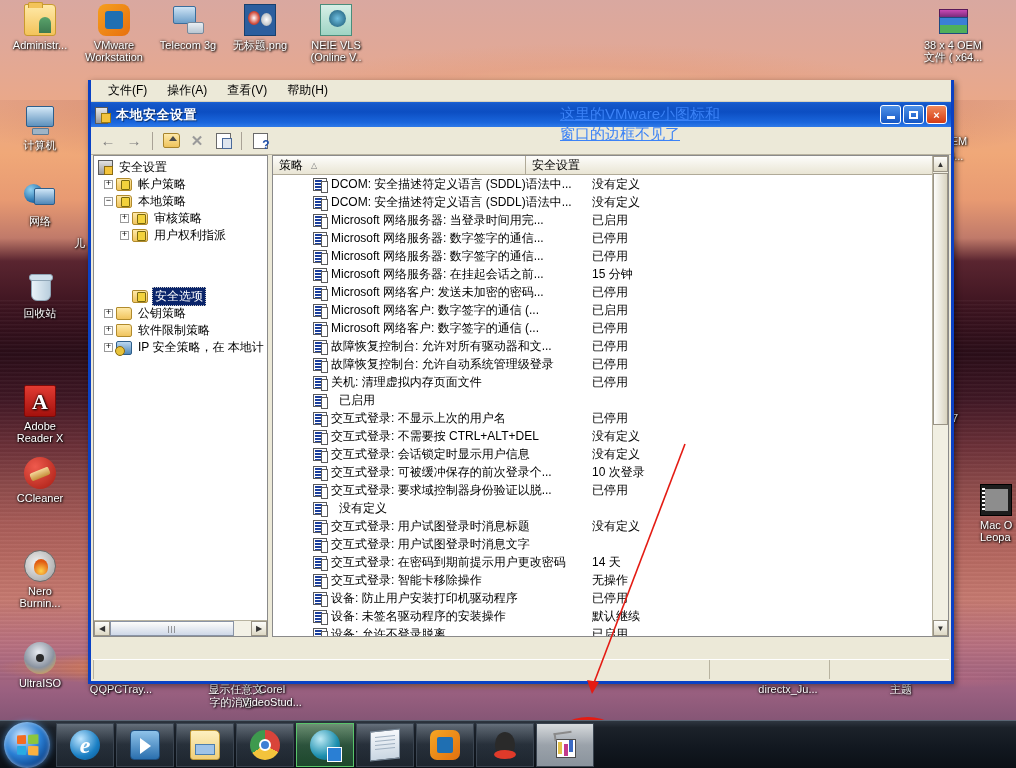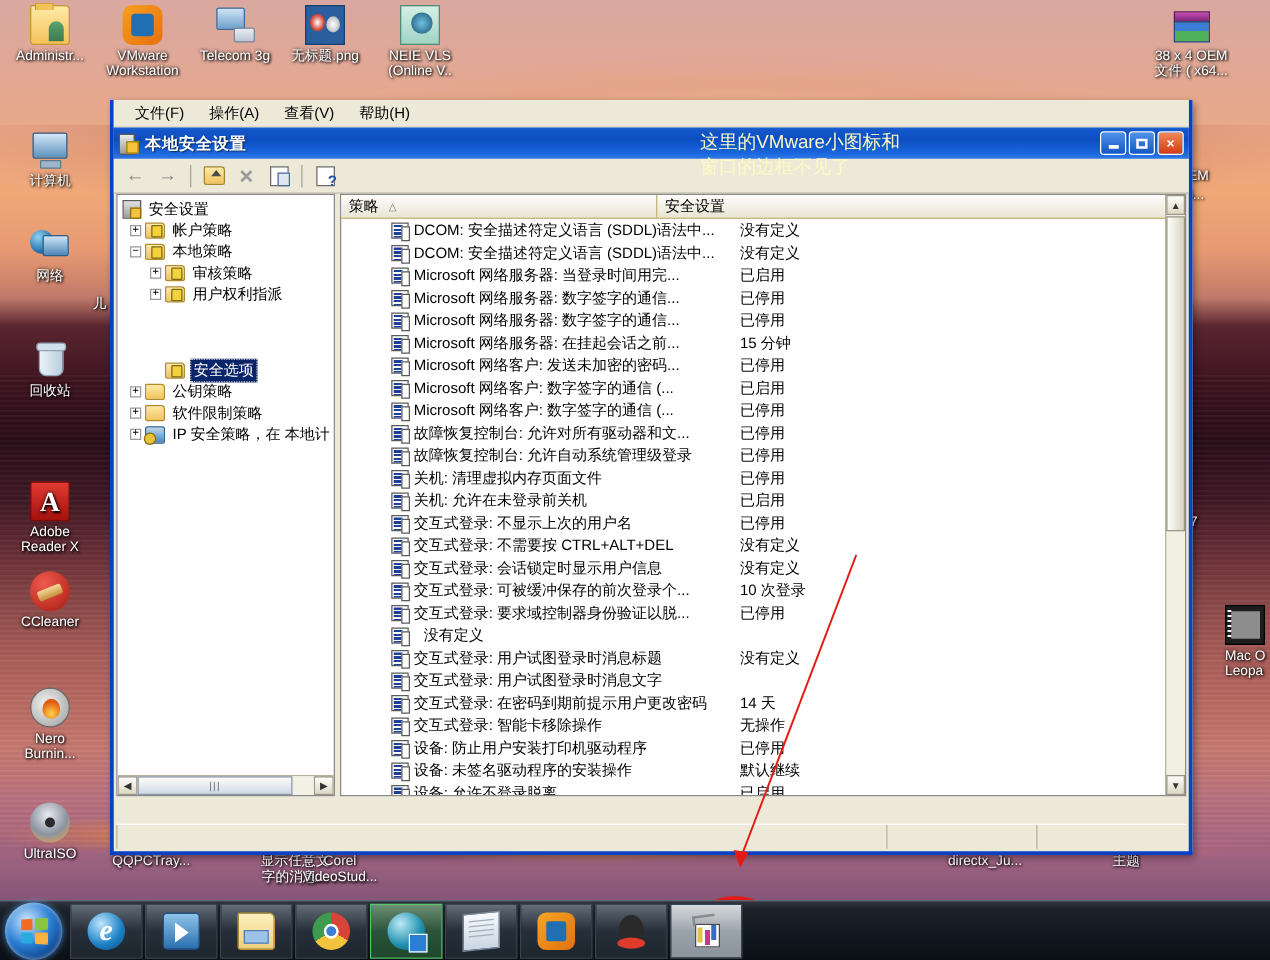--- a/index.html
+++ b/index.html
@@ -153,21 +153,21 @@
   .troot:after{content:"";position:absolute;right:-1px;bottom:-1px;width:7px;height:7px;background:#f3c33c;border:1px solid #8a6a10;}
   .tnet { width:16px; height:14px; margin-right:4px; flex:none; position:relative;
           background:linear-gradient(#bcd8f0,#4f87b8); border:1px solid #2e5e8a; border-radius:2px;}
   .tnet:after{content:"";position:absolute;left:-2px;bottom:-2px;width:8px;height:8px;border-radius:50%;background:#e8c33c;border:1px solid #8a6a10;}
   .tlbl.sel { background:#0a246a; color:#fff; padding:0 2px; border:1px dotted #c8c8c8; }
   .tlbl { padding:0 2px; }
 
   #splitter { width:4px; background:#ece9d8; flex:none; }
 
   #list { flex:1; background:#fff; border:1px solid #8a8a8a; position:relative; overflow:hidden; display:flex; flex-direction:column;}
-  #lhead { height:19px; background:#fde047; border-bottom:1px solid #b0aa98; display:flex; flex:none; }
+  #lhead { height:19px; background:#be185d; border-bottom:1px solid #b0aa98; display:flex; flex:none; }
   .lh { border-right:1px solid #b0aa98; background:linear-gradient(#fdfdfb,#e9e5d4); display:flex; align-items:center; padding:0 6px; font-size:12px; }
   .lh.c1 { width:253px; }
   .lh.c2 { flex:1; }
   .sortarrow { margin-left:8px; font-size:8px; color:#7a7a7a; }
   #lrows { flex:1; overflow:hidden; position:relative;padding-left:36px; }
   .lrow { height:18px; display:flex; align-items:center; font-size:12px; white-space:nowrap; }
   .picon { width:14px; height:13px; margin:0 4px 0 4px; flex:none; position:relative;
            background:#fff; border:1px solid #5a5a5a; }
   .picon:before{content:"";position:absolute;left:1px;top:1px;width:7px;height:10px;
            background:repeating-linear-gradient(#1b3f9c 0 2px,#fff 2px 3px);}
@@ -192,22 +192,22 @@
   .grip { font-size:8px; color:#6a6a6a; text-align:center; line-height:14px; letter-spacing:1px;}
 
   #statusbar { position:absolute; left:2px; right:2px; bottom:2px; height:20px;
                background:#ece9d8; border-top:1px solid #fff; display:flex; }
   .spanel { border-left:1px solid #b8b3a0; }
   .spanel.p1 { flex:1; }
   .spanel.p2 { width:120px; }
   .spanel.p3 { width:120px; }
 
   
-  #annot { position:absolute; left:560px; top:104px; color:#fef9c3; font-size:15px;
-           line-height:20px; white-space:pre-line; font-family:"Liberation Sans",sans-serif; }
+  #annot { position:absolute; left:560px; top:104px; color:#3b82f6; font-size:15px;
+           line-height:20px; white-space:pre-line; font-family:"Liberation Sans",sans-serif;text-decoration:underline; }
   #ann-line { position:absolute; left:560px; top:440px; width:130px; height:260px; pointer-events:none; }
   #ann-ellipse { position:absolute; left:554px; top:717px; width:68px; height:48px;
                  border:3px solid #e41b13; border-radius:50%; pointer-events:none; }
 
   
   #taskbar { position:absolute; left:0; bottom:0; width:1016px; height:48px;
              background:linear-gradient(to bottom,#2f3640 0%,#1c222a 14%,#121820 55%,#0b1016 100%);
              border-top:1px solid #5a6674; display:flex; align-items:center; }
   #startorb { width:46px; height:46px; margin-left:4px; border-radius:50%;
               background:radial-gradient(circle at 38% 32%,#cfe8ff,#2a7fd4 45%,#0b3f86 78%,#062a5c 100%);
@@ -515,21 +515,20 @@
             <div class="pname">故障恢复控制台: 允许自动系统管理级登录</div>
             <div class="pval">已停用</div>
           </div>
           <div class="lrow">
             <div class="picon"></div>
             <div class="pname">关机: 清理虚拟内存页面文件</div>
             <div class="pval">已停用</div>
           </div>
           <div class="lrow">
             <div class="picon"></div>
-            <div class="pname">关机: 允许在未登录前关机</div>
             <div class="pval">已启用</div>
           </div>
           <div class="lrow">
             <div class="picon"></div>
             <div class="pname">交互式登录: 不显示上次的用户名</div>
             <div class="pval">已停用</div>
           </div>
           <div class="lrow">
             <div class="picon"></div>
             <div class="pname">交互式登录: 不需要按 CTRL+ALT+DEL</div>

